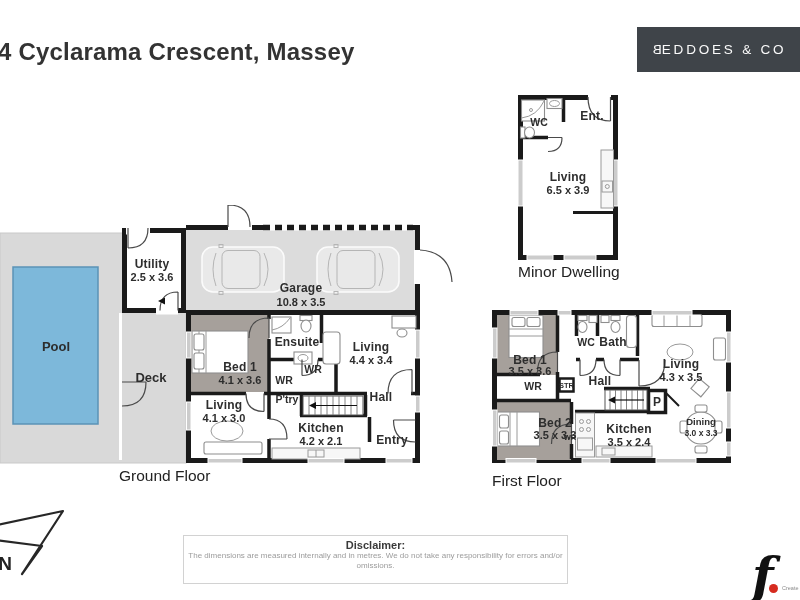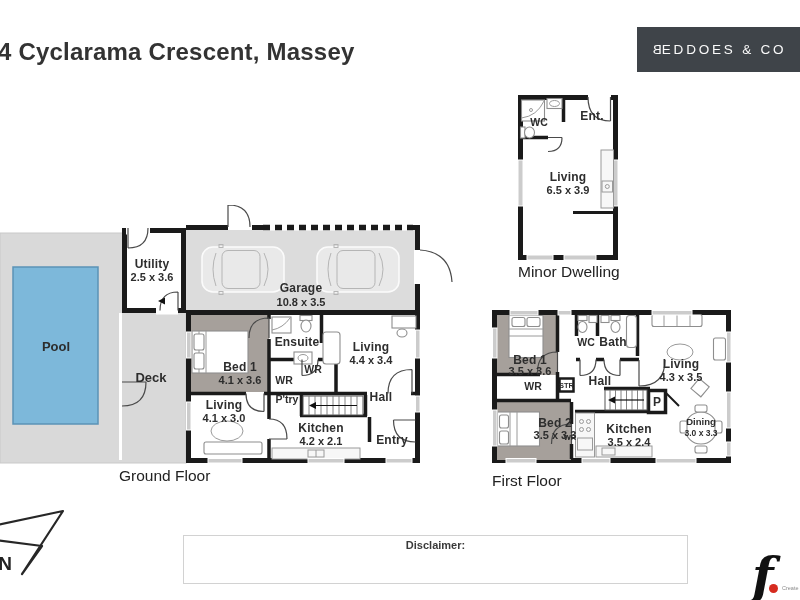--- a/index.html
+++ b/index.html
@@ -28,21 +28,21 @@
   .door{fill:none;stroke:#4a4a4a;stroke-width:1.2}
   .win{fill:#ccc;stroke:#fff;stroke-width:1}
   .furn{fill:#fff;stroke:#8e8e8e;stroke-width:1.1}
   .fl{fill:none;stroke:#9a9a9a;stroke-width:1}
   .cnt{fill:#f7f7f7;stroke:#9a9a9a;stroke-width:1}
   .stair{fill:#fff;stroke:#555;stroke-width:1}
   .tread{stroke:#777;stroke-width:.9}
   .arrowln{stroke:#111;stroke-width:1.2}
   .carb{fill:#e9e9e9;stroke:#fbfbfb;stroke-width:1.6}
   .carl{fill:none;stroke:#b5b5b5;stroke-width:1}
-  .disclaimer{position:absolute;left:183px;top:535px;width:505px;height:49px;
+  .disclaimer{position:absolute;left:183px;top:535px;width:385px;height:49px;
               border:1.5px solid #d2d2d2;box-sizing:border-box;text-align:center;background:#fff;}
   .disc-h{font-size:11px;font-weight:bold;color:#3a3a3a;margin-top:3px;line-height:12px;}
   .disc-l{font-size:8px;color:#9c9c9c;line-height:10px;}
   .flogo{position:absolute;left:750px;top:546px;width:60px;height:54px;}
   .fglyph{position:absolute;left:2px;top:0;font-family:"DejaVu Serif",serif;
           font-style:italic;font-weight:600;font-size:50px;color:#111;}
   .fdot{position:absolute;left:19px;top:38px;width:9px;height:9px;border-radius:50%;background:#d62b1f;}
   .fcap{position:absolute;left:32px;top:39px;font-size:5.5px;color:#8a8a8a;white-space:nowrap;}
 </style>
 </head>
@@ -307,20 +307,21 @@
     <text class="ft" x="492" y="486">First Floor</text>
   </svg>
 
   <svg class="plan" style="left:0;top:498px" width="75" height="95" viewBox="0 498 75 95">
     <path d="M-12,527 L63,511 L22,574 L42,546 L-12,539" fill="none" stroke="#272727" stroke-width="2.2" stroke-linejoin="round"></path>
     <text x="5" y="570" text-anchor="middle" style="font-size:19px;font-weight:600;fill:#222">N</text>
   </svg>
 
   <div class="disclaimer">
     <div class="disc-h">Disclaimer:</div>
+    <div class="disc-l">The dimensions are measured internally and in metres. We do not take any responsibility for errors and/or omissions.</div>
   </div>
 
   <div class="flogo">
     <span class="fglyph">f</span>
     <span class="fdot"></span>
     <span class="fcap">Create</span>
   </div>
 
 </div>
 

